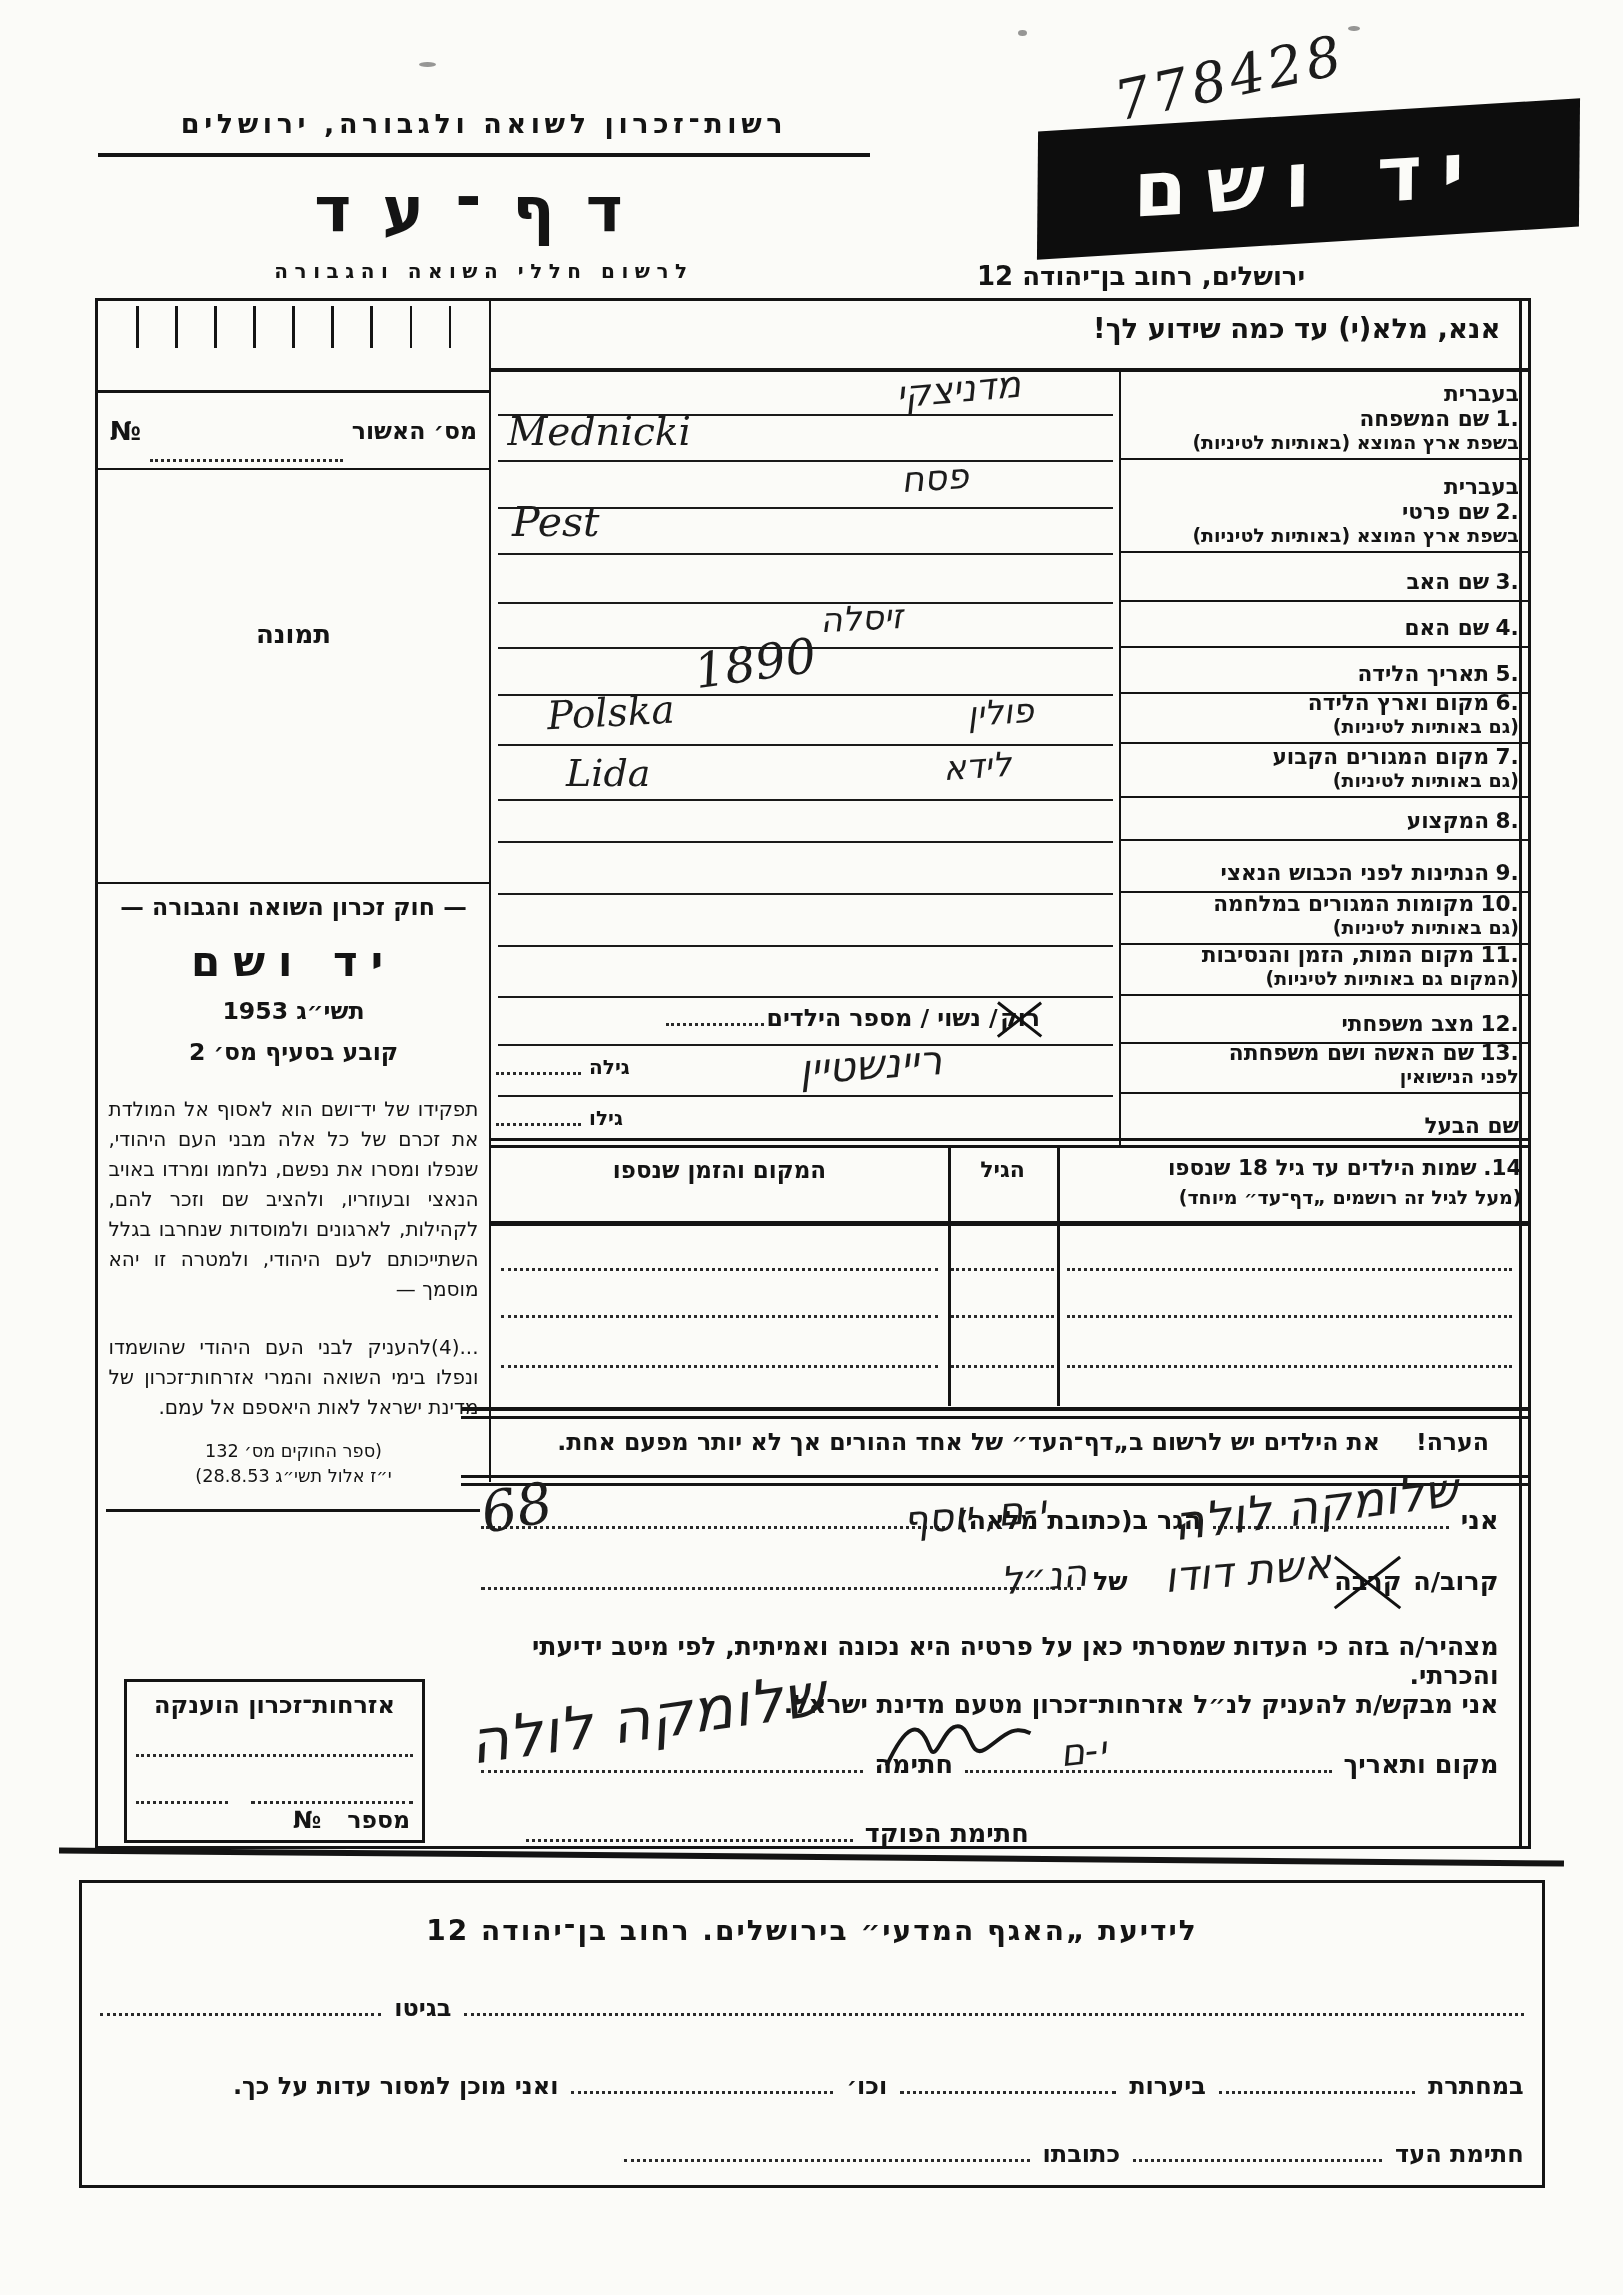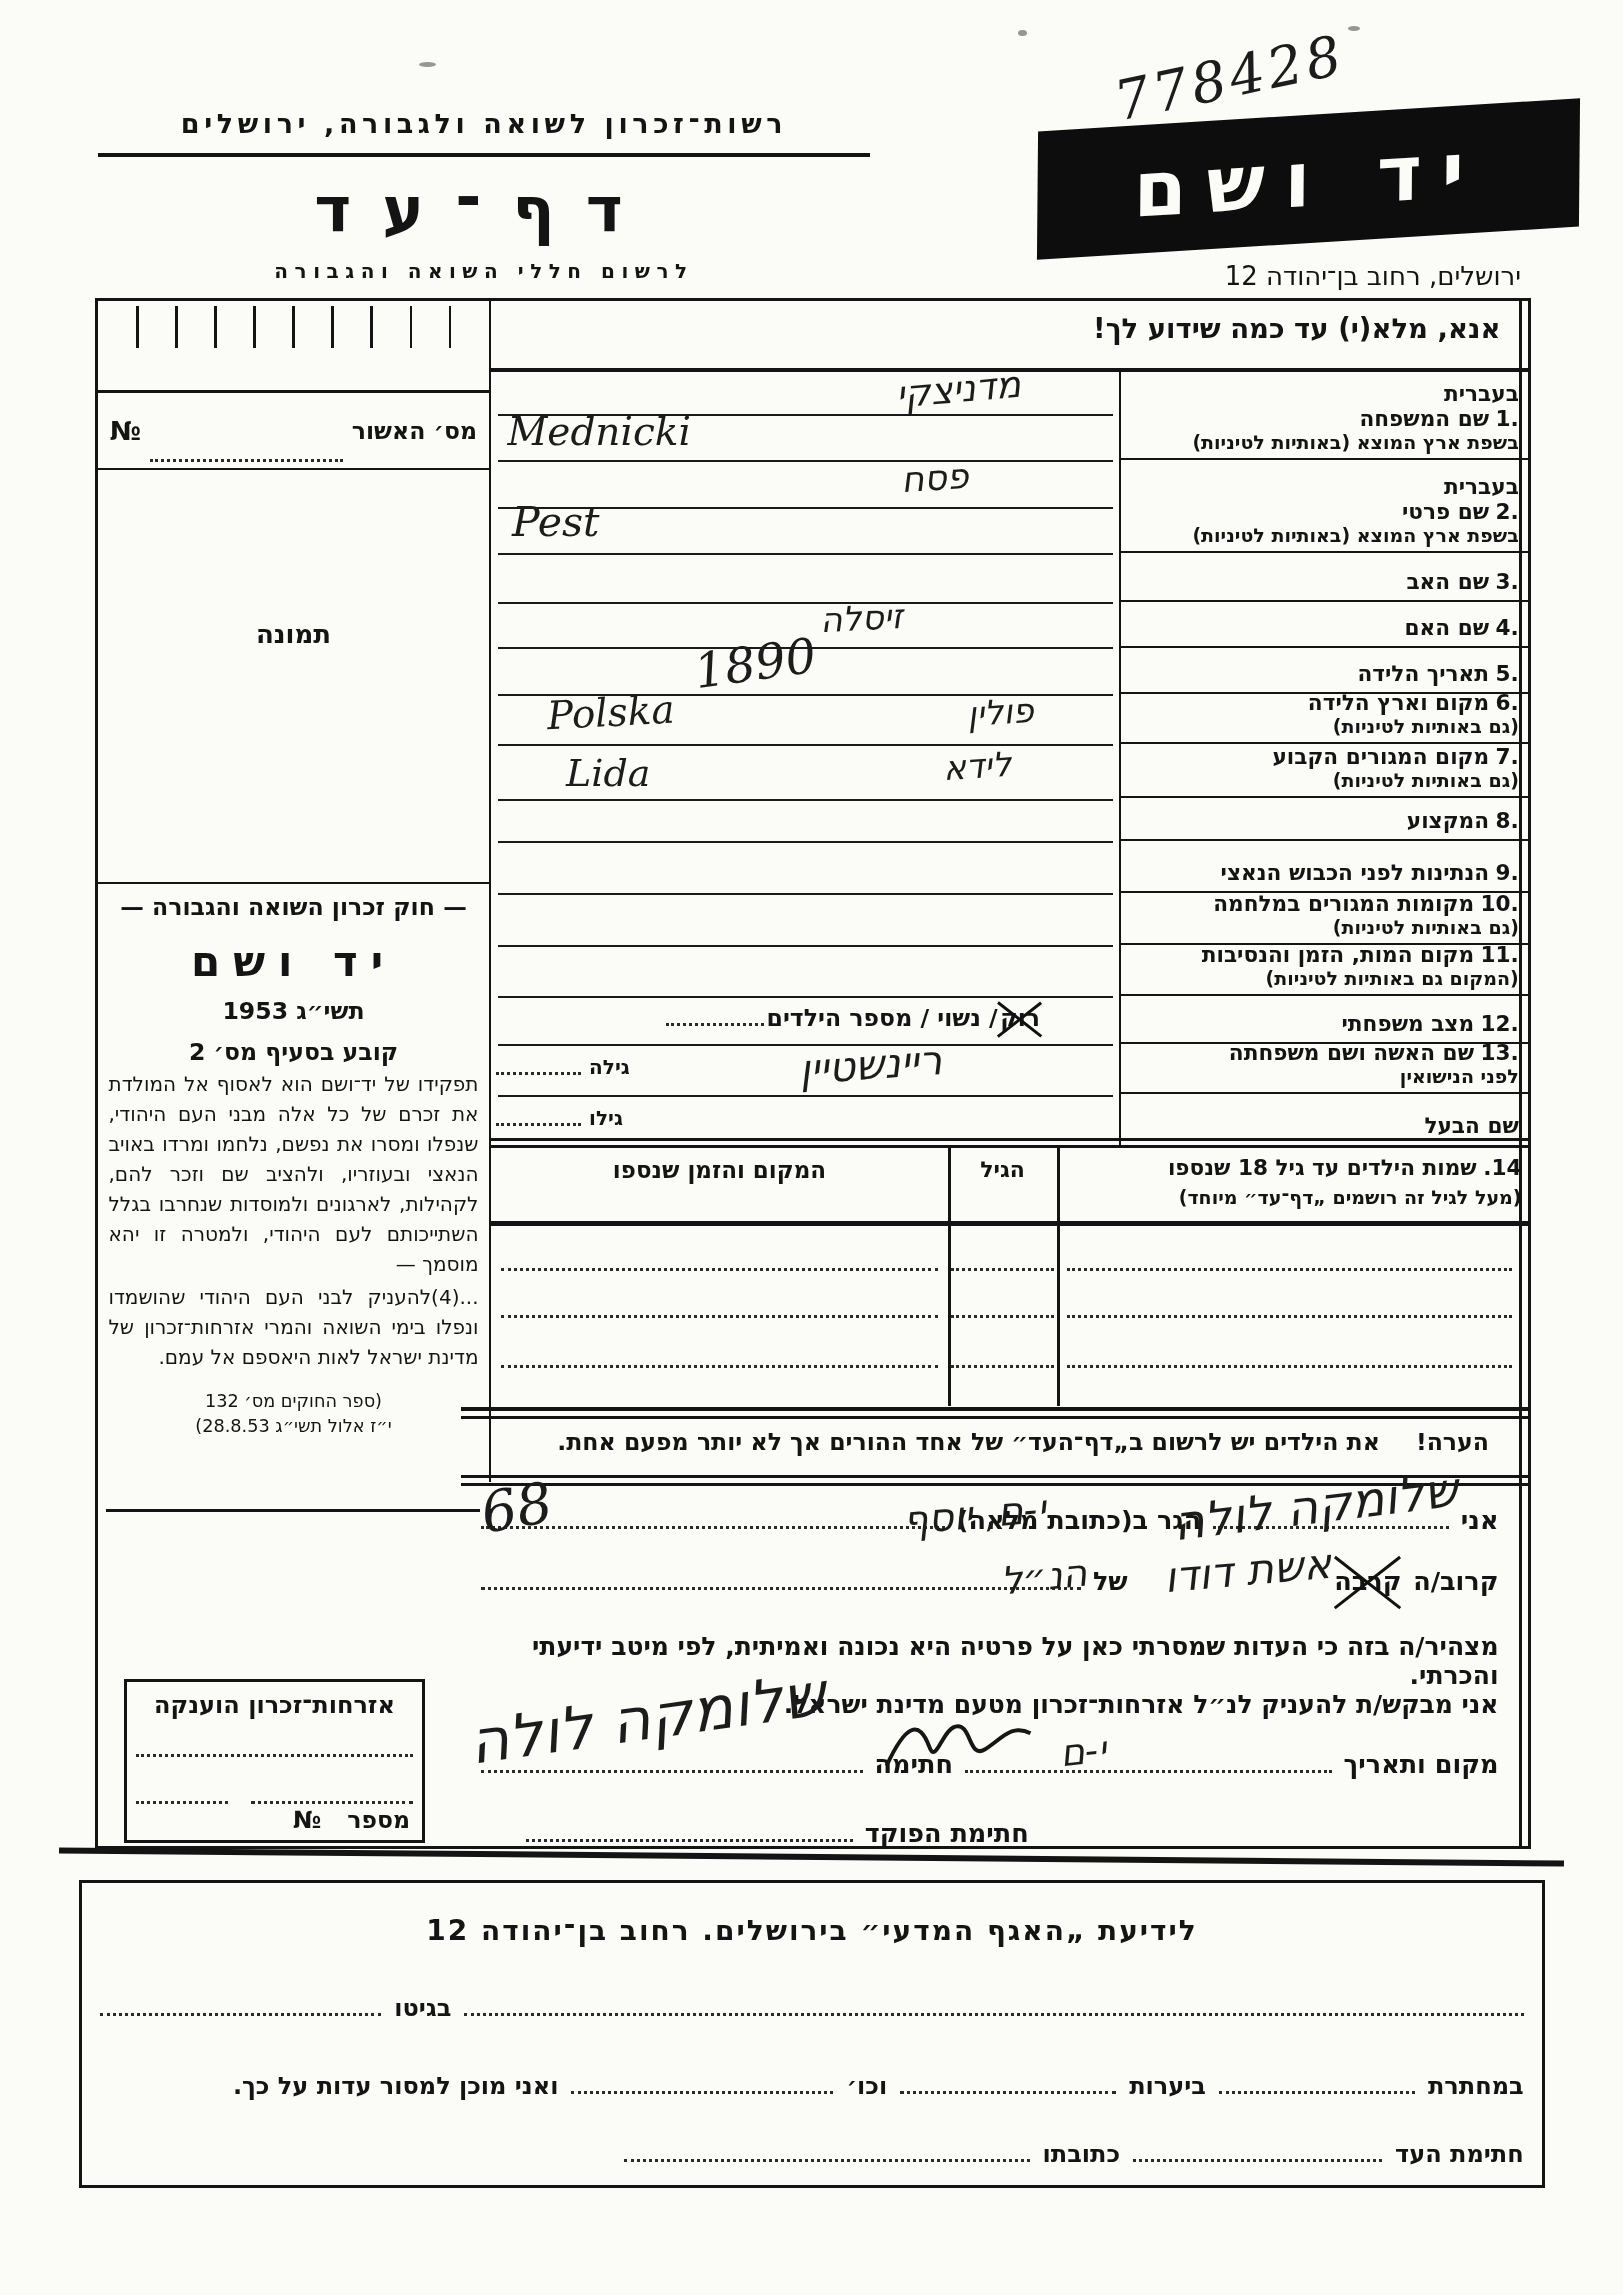--- a/index.html
+++ b/index.html
@@ -16,41 +16,41 @@
   .org-block{position:absolute;left:98px;top:108px;width:772px;text-align:center;}
   .org-line{font-size:27px;font-weight:bold;letter-spacing:4.6px;}
   .org-rule{height:3.9px;background:#141414;margin-top:14.4px;}
   .form-title{font-size:63px;font-weight:bold;letter-spacing:31px;margin-top:15.7px;}
   .form-subtitle{font-size:20px;font-weight:bold;letter-spacing:6.5px;margin-top:13px;}
   .serial{position:absolute;left:1113px;top:46px;font-size:55px;transform:rotate(-12deg);
           font-family:"DejaVu Serif",serif;font-style:italic;letter-spacing:3.9px;}
   .logo-box{position:absolute;left:1037px;top:115px;width:543px;height:128px;background:#0d0d0d;
             transform:rotate(-3.5deg) skewX(-4deg);display:flex;align-items:center;justify-content:center;}
   .logo-text{color:#fbfbf8;font-size:77px;font-weight:bold;letter-spacing:19.6px;}
-  .logo-address{position:absolute;left:997px;top:261px;width:524px;text-align:right;
-                font-size:26px;font-weight:normal;}
+  .logo-address{position:absolute;left:977px;top:261px;width:524px;text-align:left;
+                font-size:26px;font-weight:bold;}
   
   .main-box{position:absolute;left:95px;top:298px;width:1430px;height:1545px;border:3.3px solid #141414;box-sizing:content-box;}
   .inner-right{position:absolute;right:6.5px;top:0;bottom:0;width:2.6px;background:#141414;}
   .instruction{position:absolute;right:27.5px;top:10.5px;font-size:27.5px;font-weight:bold;}
   
   .left-col{position:absolute;left:0;top:0;width:393px;height:1181px;border-left:none;border-right:2.6px solid #141414;box-sizing:border-box;}
   .ticks{height:84px;border-bottom:3.3px solid #141414;display:flex;justify-content:space-around;
          align-items:flex-start;padding:5.2px 19.6px 0 19.6px;}
   .tick{width:2.6px;height:42px;background:#141414;}
   .approval{height:75px;border-bottom:2.6px solid #141414;display:flex;align-items:center;
             padding:0 11.8px;gap:9.2px;font-size:23.6px;}
   .photo{height:412px;border-bottom:2.6px solid #141414;text-align:center;}
   .photo-label{padding-top:149px;font-size:26px;font-weight:bold;}
   .law{position:absolute;top:592px;left:10.5px;right:10.5px;text-align:center;}
   .law-heading{font-size:23.6px;font-weight:bold;}
   .law-name{font-size:42px;font-weight:bold;letter-spacing:13px;margin-top:15.7px;}
   .law-year{font-size:23.6px;font-weight:bold;margin-top:11.8px;}
   .law-clause{font-size:23.6px;font-weight:bold;margin-top:13px;}
-  .law-par{font-size:20px;line-height:1.5;text-align:justify;margin-top:3px;}
+  .law-par{font-size:20px;line-height:1.5;text-align:justify;margin-top:28px;}
   .law-src{font-size:17.7px;margin-top:17px;line-height:1.4;}
   .law-rule{position:absolute;top:1208px;left:7.9px;width:374px;height:2.6px;background:#141414;}
   .citizen-box{position:absolute;left:26px;top:1378px;width:301px;height:164px;border:3.9px solid #141414;box-sizing:border-box;}
   .citizen-title{text-align:center;font-size:24px;font-weight:bold;margin-top:9.2px;}
   .cz-d1{position:absolute;top:72px;left:9.2px;right:9.2px;border-bottom:3.3px dotted #2a2a2a;}
   .cz-d2a{position:absolute;top:119px;left:9.2px;width:92px;border-bottom:3.3px dotted #2a2a2a;}
   .cz-d2b{position:absolute;top:119px;left:124px;right:9.2px;border-bottom:3.3px dotted #2a2a2a;}
   .cz-num{position:absolute;bottom:6.5px;right:11.8px;font-size:23.6px;font-weight:bold;display:flex;gap:26px;}
   
   .labels{position:absolute;left:1021px;top:67px;width:409px;height:777px;border-left:2.6px solid #141414;box-sizing:border-box;}

